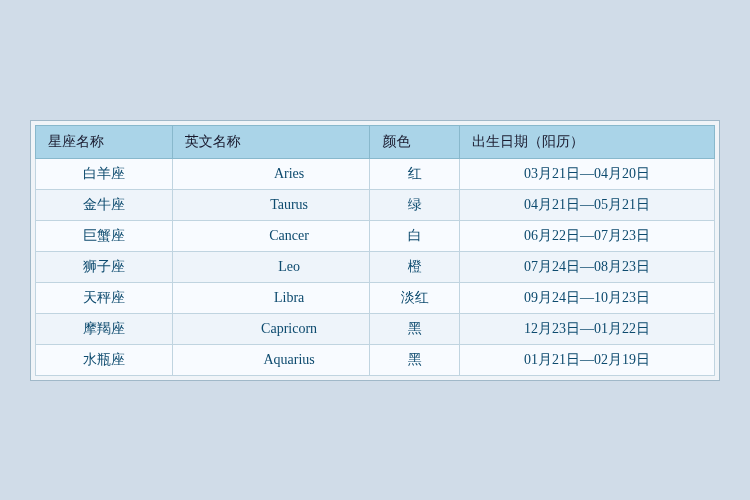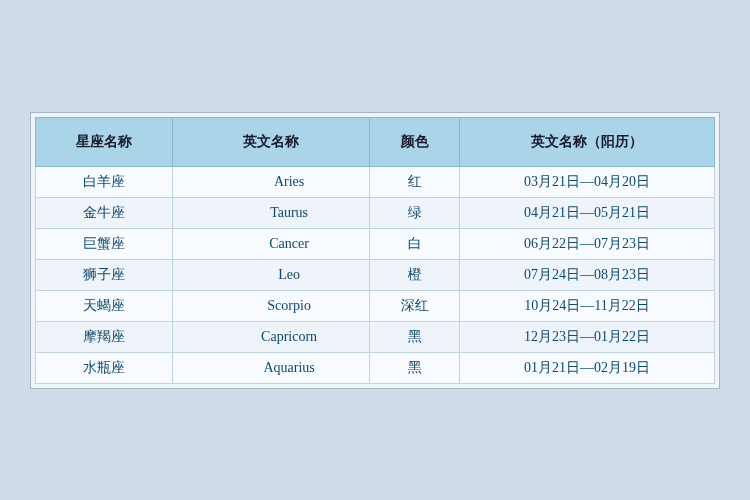--- a/index.html
+++ b/index.html
@@ -18,23 +18,23 @@
       border: 1px solid #a0b8c8;
       padding: 4px;
     }
     table {
       border-collapse: collapse;
       width: 680px;
     }
     thead tr th {
       background-color: #aad4e8;
       border: 1px solid #88b8cc;
-      padding: 15px 12px;
-      text-align: center;
-      font-weight: bold;
+      padding: 7px 12px;
+      text-align: left;
+      font-weight: normal;
       color: #1a1a2e;
       font-size: 14px;
     }
     tbody tr {
       background-color: #f8fbff;
     }
     tbody tr:nth-child(even) {
       background-color: #eef4fa;
     }
     tbody tr td {
@@ -55,21 +55,21 @@
 </head>
 <body>
 
 <div class="table-wrapper">
   <table>
     <thead>
       <tr>
       <th>星座名称</th>
           <th>英文名称</th>
           <th>颜色</th>
-          <th>英文名称（阳历）</th>
+          <th>出生日期（阳历）</th>
         </tr>
     </thead>
     <tbody>
     <tr>
           <td>白羊座</td>
           <td>Aries</td>
           <td>红</td>
           <td>03月21日—04月20日</td>
         </tr>
         <tr>
@@ -84,24 +84,24 @@
           <td>白</td>
           <td>06月22日—07月23日</td>
         </tr>
         <tr>
           <td>狮子座</td>
           <td>Leo</td>
           <td>橙</td>
           <td>07月24日—08月23日</td>
         </tr>
         <tr>
-          <td>天蝎座</td>
-          <td>Scorpio</td>
-          <td>深红</td>
-          <td>10月24日—11月22日</td>
+          <td>天秤座</td>
+          <td>Libra</td>
+          <td>淡红</td>
+          <td>09月24日—10月23日</td>
         </tr>
         <tr>
           <td>摩羯座</td>
           <td>Capricorn</td>
           <td>黑</td>
           <td>12月23日—01月22日</td>
         </tr>
         <tr>
           <td>水瓶座</td>
           <td>Aquarius</td>

